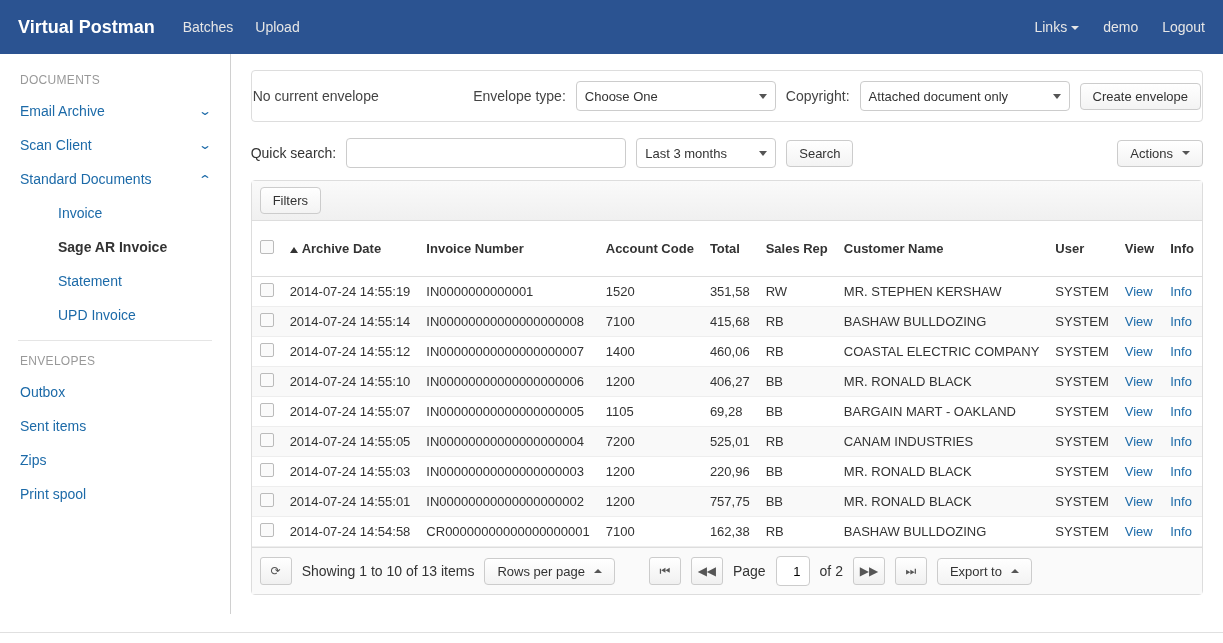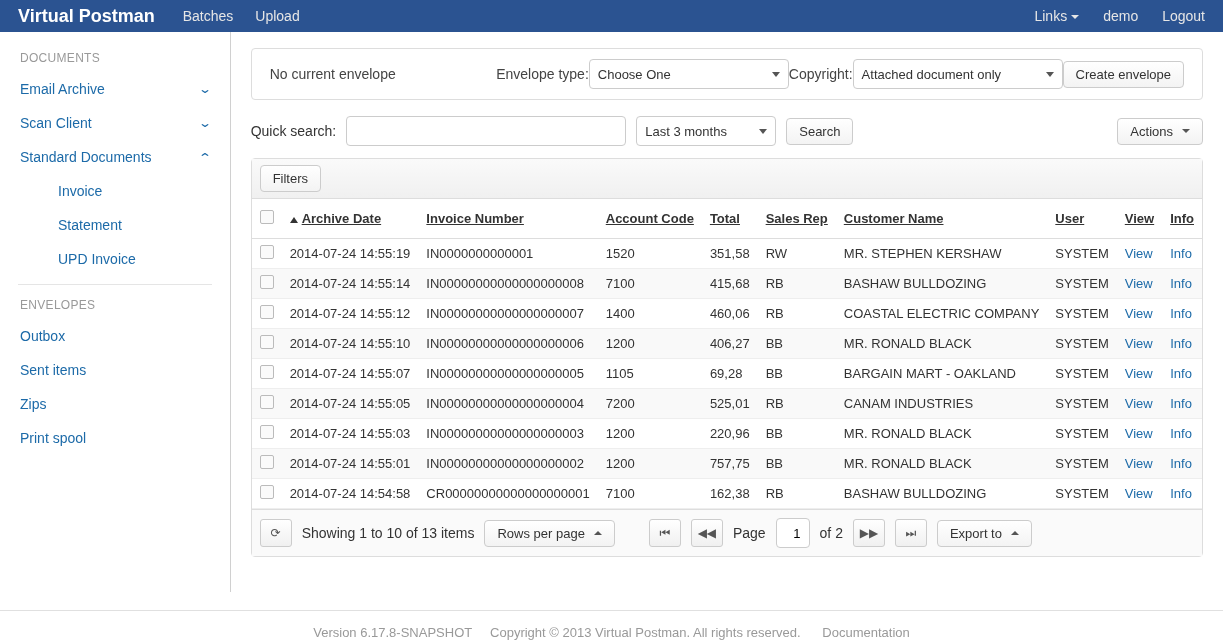--- a/index.html
+++ b/index.html
@@ -1,50 +1,50 @@
 <!DOCTYPE html>
 <html><head>
 <meta charset="utf-8">
 <style>
 * { box-sizing: border-box; margin: 0; padding: 0; }
 body { font-family: "Helvetica Neue", Helvetica, Arial, sans-serif; font-size: 14px; color: #333; background: #fff; }
 a { color: #1c6aa8; text-decoration: none; cursor: pointer; }
 
-.navbar { background: #2b5391; color: #fff; height: 32px; display: flex; align-items: center; padding: 0 18px; }
+.navbar { background: #2b5391; color: #fff; height: 54px; display: flex; align-items: center; padding: 0 18px; }
 .navbar .brand { font-size: 18px; font-weight: bold; color: #fff; margin-right: 28px; }
 .navbar a { color: #e6e6e6; margin-right: 22px; font-size: 14px; }
 .navbar .right { margin-left: auto; display: flex; align-items: center; }
 .navbar .right a { margin-right: 0; margin-left: 24px; }
 .caret { display: inline-block; width: 0; height: 0; border-left: 4px solid transparent; border-right: 4px solid transparent; border-top: 4px solid #e6e6e6; margin-left: 4px; vertical-align: middle; }
 .caret-dark { border-top-color: #555; }
 .caret-up { border-top: none; border-bottom: 4px solid #555; }
 
 .layout { display: flex; }
 .sidebar { width: 244px; border-right: 1px solid #d0d0d0; padding: 14px 0 14px 0; min-height: 560px; }
 .sidebar-title { color: #999; font-size: 12px; letter-spacing: .3px; padding: 5px 20px 7px; }
 .sidebar-item { display: flex; align-items: center; padding: 9px 20px; color: #1c6aa8; cursor: pointer; }
 .sidebar-item.indent { padding-left: 58px; }
 .sidebar-item.active { color: #333; font-weight: bold; }
 .sidebar-item .chev { margin-left: auto; font-size: 12px; color: #1c6aa8; transform: scaleX(1.4); }
 .sidebar hr { border: none; border-top: 1px solid #e5e5e5; margin: 8px 18px; }
 
 .main { flex: 1; padding: 16px 20px; }
-.panel { border: 1px solid #ddd; border-radius: 4px; padding: 10px 18px; display: flex; align-items: center; margin-bottom: 16px; }
+.panel { border: 1px solid #ddd; border-radius: 4px; padding: 10px 1px; display: flex; align-items: center; gap: 10px; margin-bottom: 16px; }
 .panel .lbl { color: #444; }
 .select { border: 1px solid #ccc; border-radius: 4px; height: 30px; padding: 0 22px 0 8px; font-size: 13px; background: #fff; position: relative; display: inline-flex; align-items: center; min-width: 120px; }
 .select::after { content: ""; position: absolute; right: 8px; top: 50%; margin-top: -2px; border-left: 4px solid transparent; border-right: 4px solid transparent; border-top: 5px solid #555; }
 .btn { border: 1px solid #ccc; border-radius: 4px; background: linear-gradient(#fff,#f3f3f3); padding: 5px 12px; font-size: 13px; cursor: pointer; color: #333; display: inline-flex; align-items: center; gap: 5px; }
 
 .searchrow { display: flex; align-items: center; gap: 10px; margin-bottom: 12px; }
 .input { border: 1px solid #ccc; border-radius: 4px; height: 30px; padding: 0 8px; font-size: 13px; }
 
 .table-wrap { border: 1px solid #ddd; border-radius: 4px; }
 .filters-bar { padding: 6px 8px; background: linear-gradient(#fafafa,#f0f0f0); border-bottom: 1px solid #ddd; }
 table { border-collapse: collapse; width: 100%; font-size: 13px; }
-th { text-align: left; font-weight: bold; padding: 11px 8px; border-bottom: 1px solid #ddd; background: #fff; color: #333; white-space: nowrap; text-decoration: underline; }
+th { text-align: left; font-weight: bold; padding: 19px 8px; border-bottom: 1px solid #ddd; background: #fff; color: #333; white-space: nowrap; }
 td { padding: 6px 8px; border-bottom: 1px solid #eee; color: #333; white-space: nowrap; }
 tr:nth-child(even) td { background: #f9f9f9; }
 .chk { width: 14px; height: 14px; border: 1px solid #bbb; border-radius: 2px; display: inline-block; background: #fafafa; }
 .sort-arrow { display: inline-block; width: 0; height: 0; border-left: 4px solid transparent; border-right: 4px solid transparent; border-bottom: 6px solid #333; margin-right: 4px; vertical-align: middle; }
 
 .pager { display: flex; align-items: center; gap: 10px; padding: 8px; border-top: 1px solid #ddd; background: #fafafa; }
 .pgbtn { border: 1px solid #ccc; border-radius: 3px; background: linear-gradient(#fff,#f0f0f0); width: 32px; height: 28px; display: inline-flex; align-items: center; justify-content: center; cursor: pointer; font-size: 12px; color: #555; }
 .pginput { width: 34px; text-align: right; }
 
 .footer { border-top: 1px solid #e0e0e0; padding: 14px 0; text-align: center; color: #999; font-size: 13px; margin-top: 18px; }
@@ -73,20 +73,21 @@
       </div>
     <div class="sidebar-item">
         <span>Scan Client</span>
         <span class="chev">⌄</span>
       </div>
     <div class="sidebar-item">
         <span>Standard Documents</span>
         <span class="chev" style="transform: scaleX(1.4) rotate(180deg);">⌄</span>
       </div>
     <div class="sidebar-item indent">Invoice</div>
+    <div class="sidebar-item indent active">Sage AR Invoice</div>
     <div class="sidebar-item indent">Statement</div>
     <div class="sidebar-item indent">UPD Invoice</div>
     <hr>
     <div class="sidebar-title">ENVELOPES</div>
     <div class="sidebar-item">Outbox</div>
     <div class="sidebar-item">Sent items</div>
     <div class="sidebar-item">Zips</div>
     <div class="sidebar-item">Print spool</div>
   </div>
 

